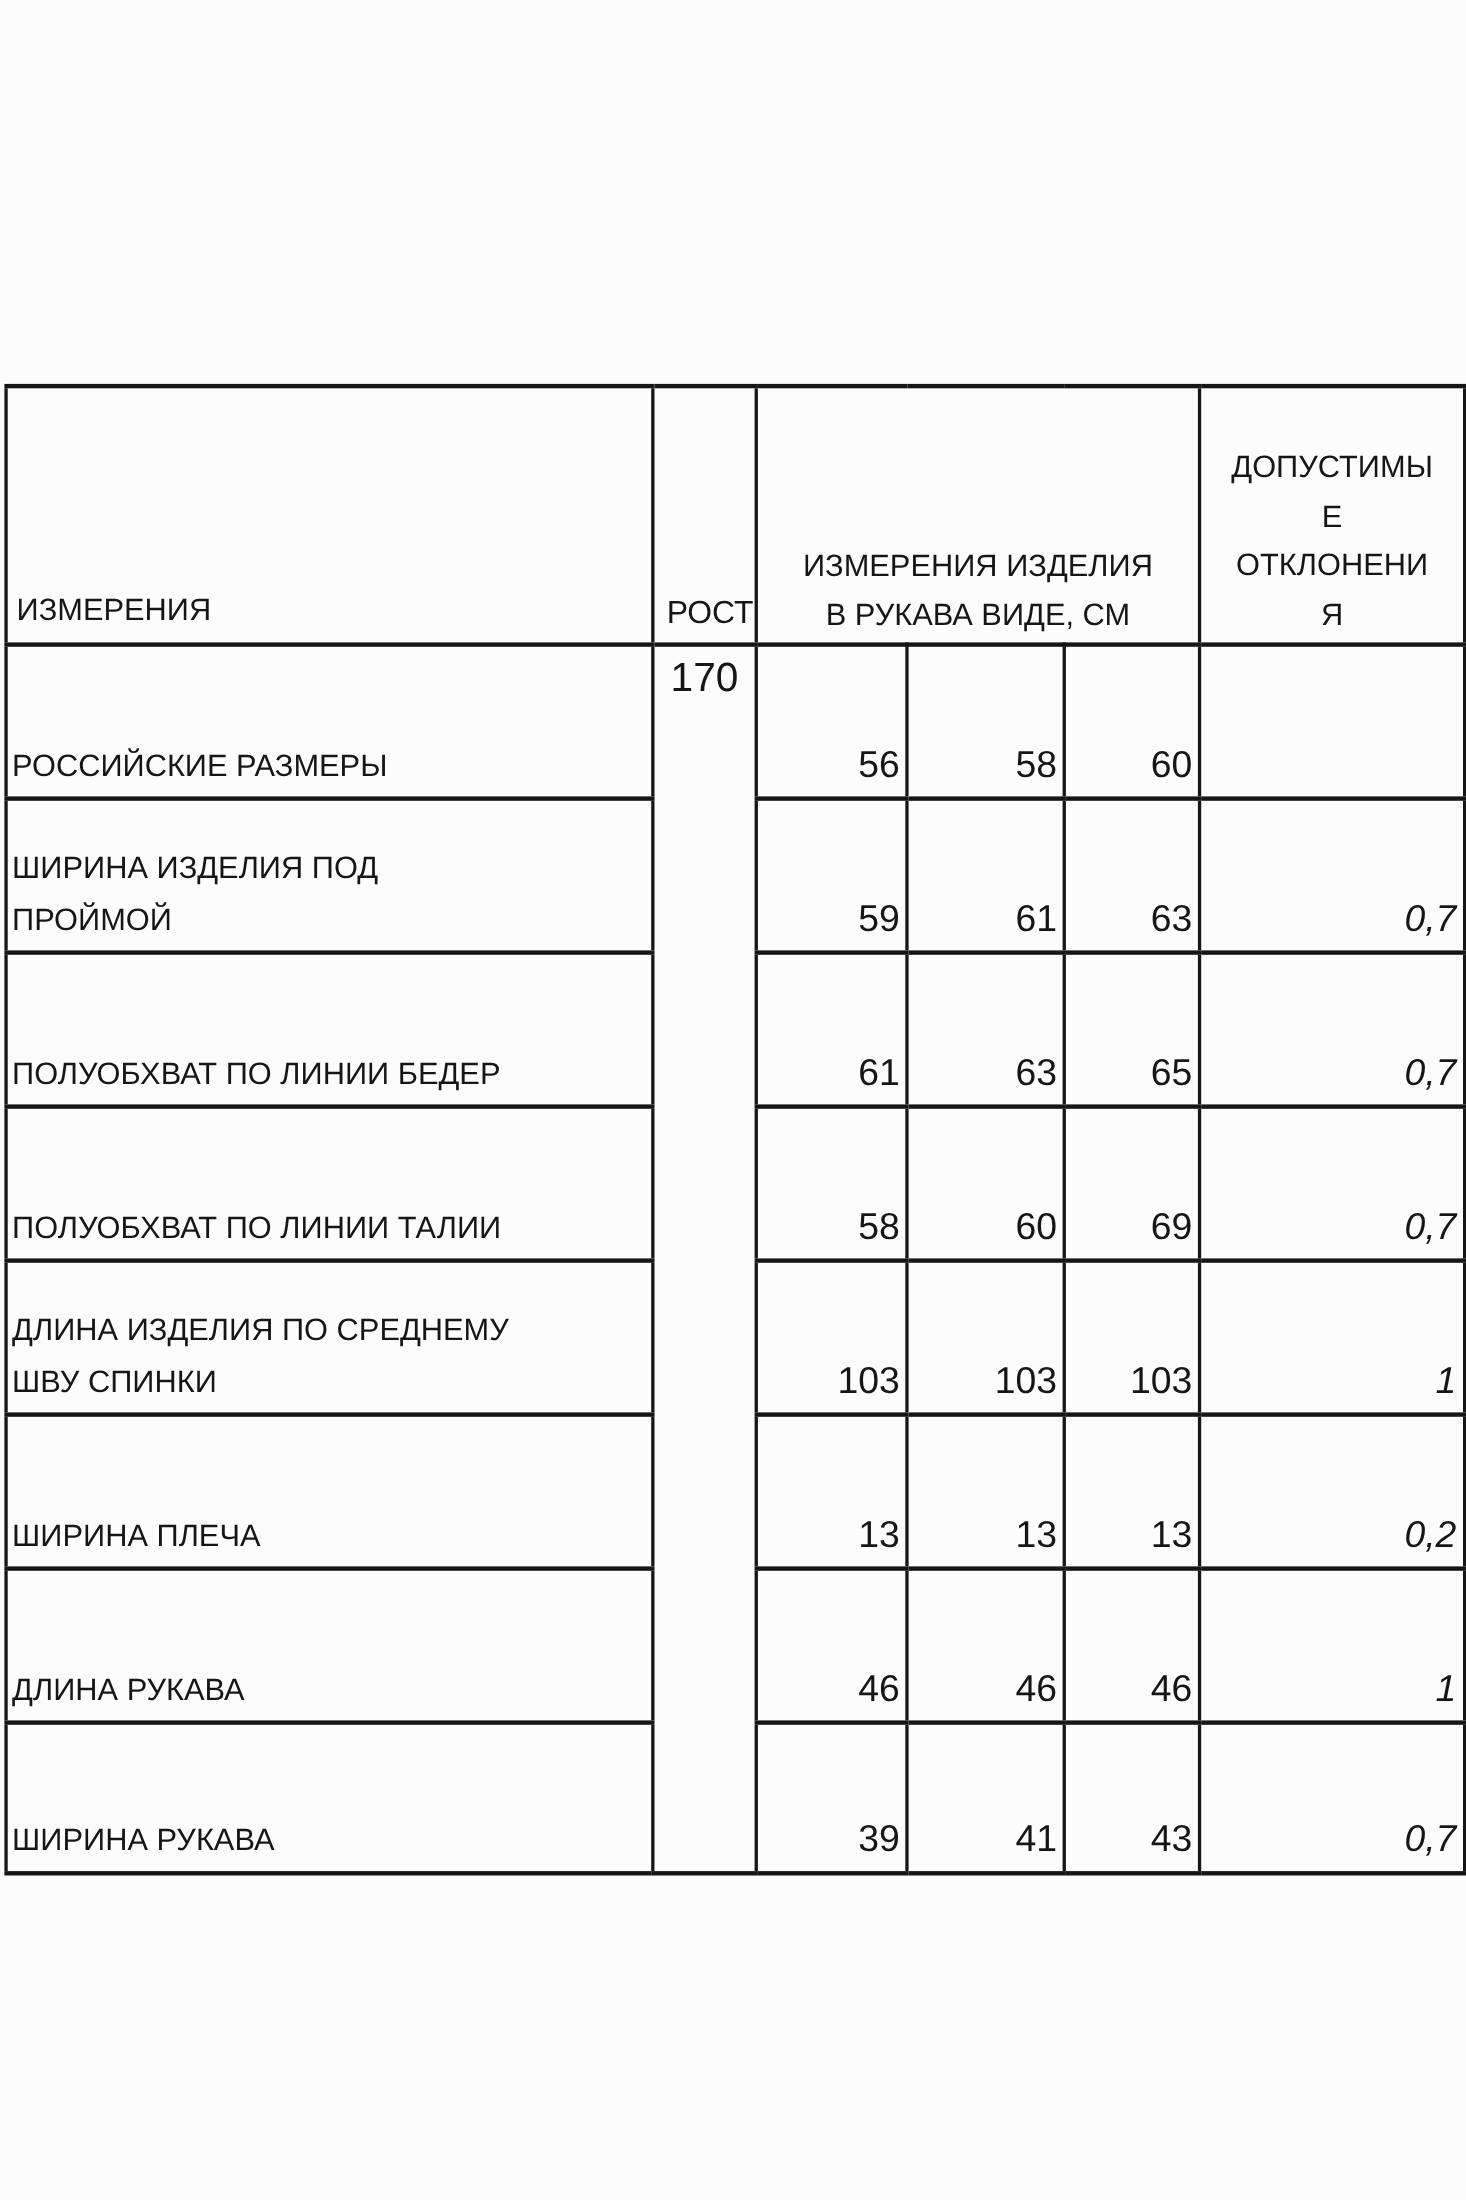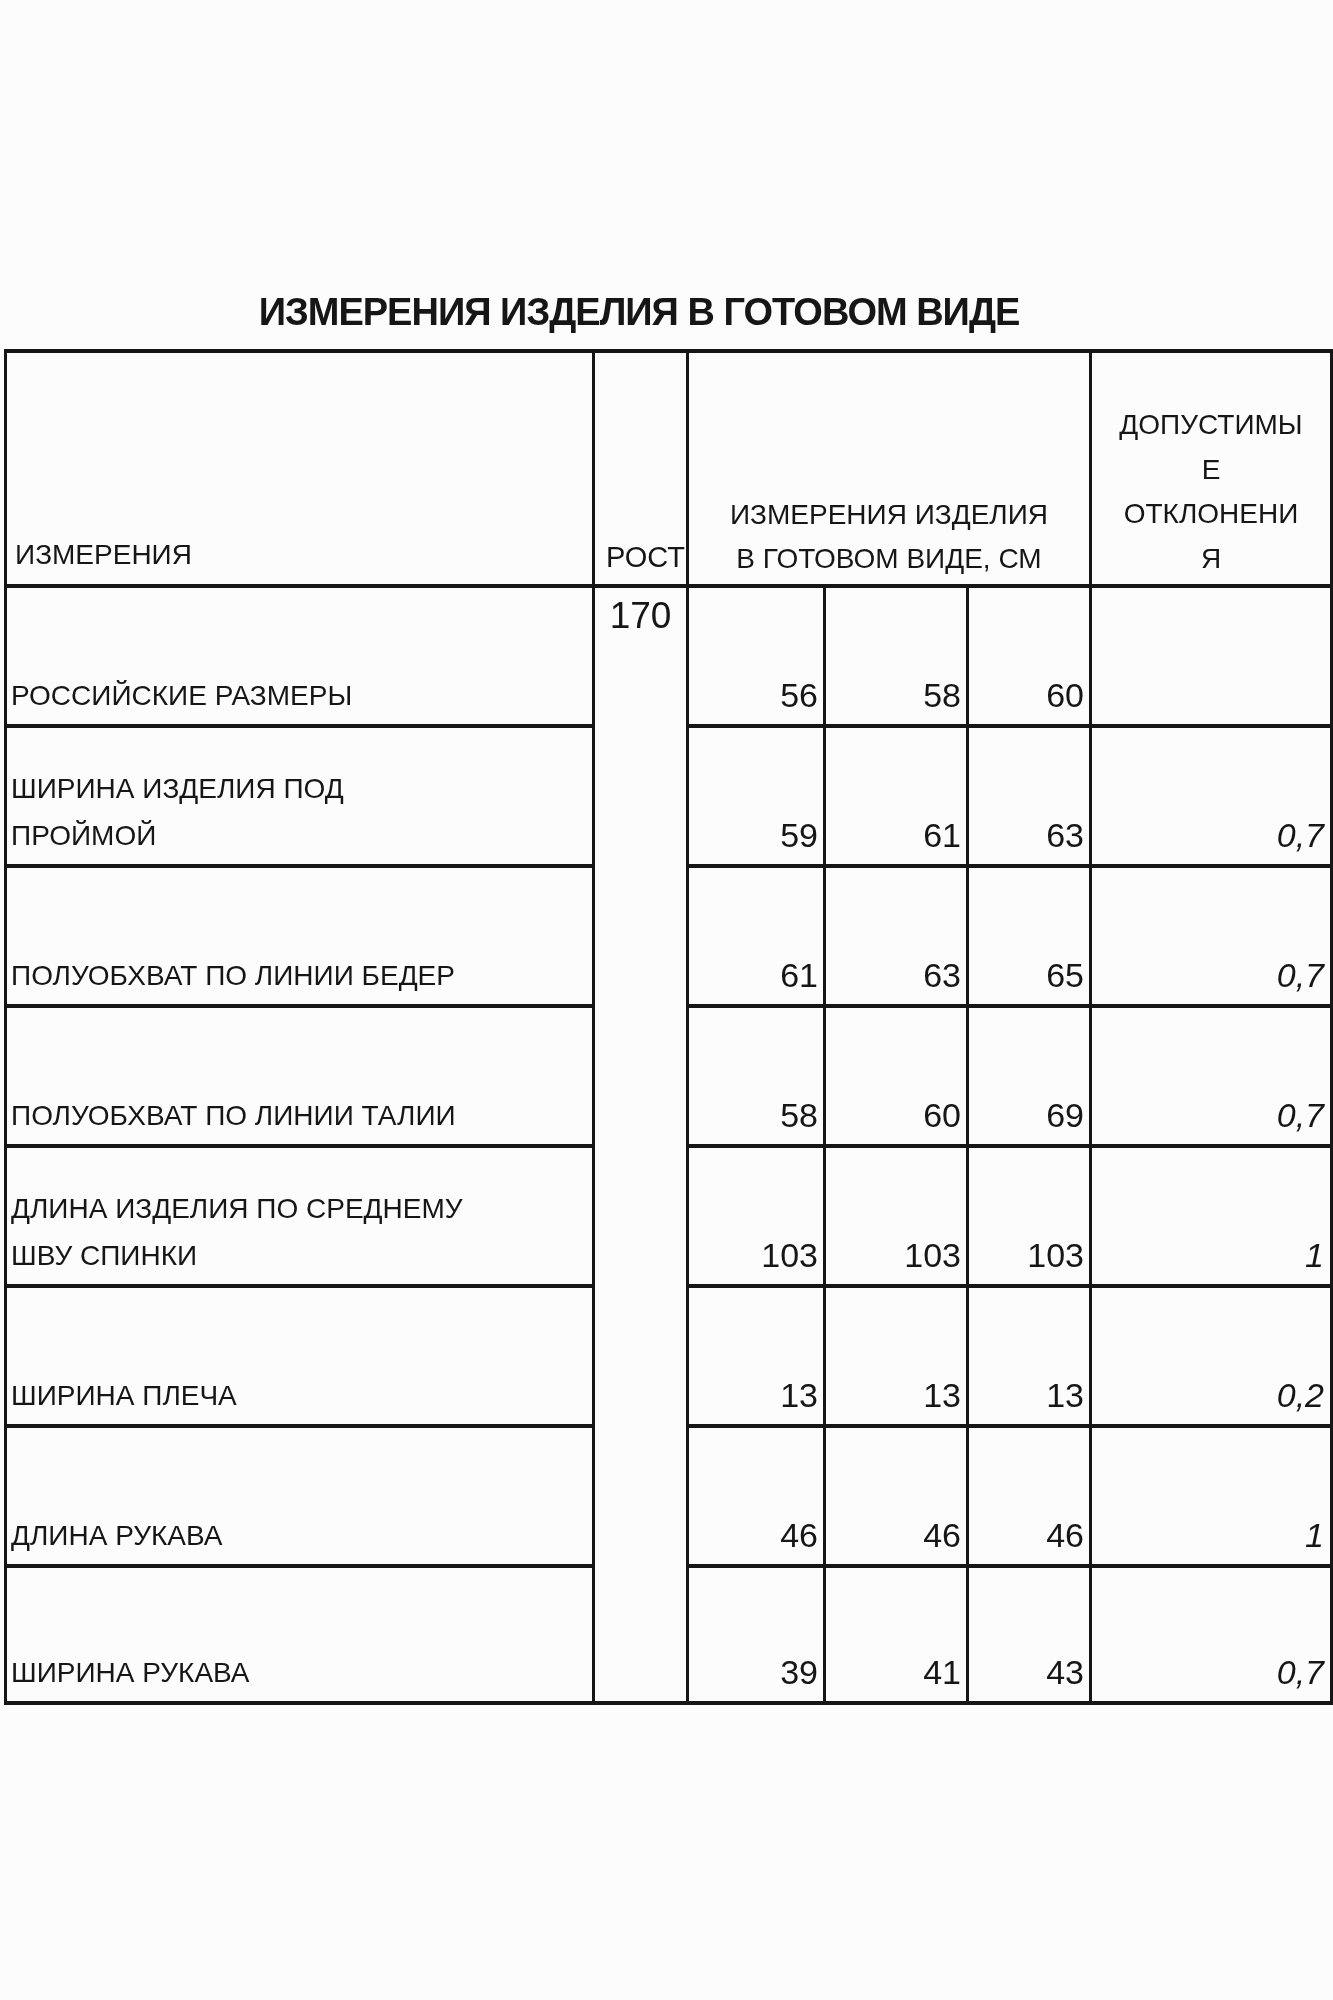--- a/index.html
+++ b/index.html
@@ -108,37 +108,36 @@
     padding-right: 6px;
     padding-bottom: 8px;
     font-style: italic;
   }
 </style>
 </head>
 <body>
 
 <div class="page">
 
-  <div class="doc-title">ИЗМЕРЕНИЯ ИЗДЕЛИЯ В ГОТОВОМ ВИДЕ</div>
 
   <table class="size-table">
     <colgroup>
       <col style="width:588px">
       <col style="width:94px">
       <col style="width:137px">
       <col style="width:143px">
       <col style="width:123px">
       <col style="width:241px">
     </colgroup>
     <thead>
       <tr>
         <th class="h-meas">ИЗМЕРЕНИЯ</th>
         <th class="h-rost">РОСТ</th>
         <th class="h-fin" colspan="3">ИЗМЕРЕНИЯ ИЗДЕЛИЯ
-В ГОТОВОМ ВИДЕ, СМ</th>
+В РУКАВА ВИДЕ, СМ</th>
         <th class="h-dev">ДОПУСТИМЫ
 Е
 ОТКЛОНЕНИ
 Я</th>
       </tr>
     </thead>
     <tbody id="table-body">
         <tr>
           <td class="c-lab">РОССИЙСКИЕ РАЗМЕРЫ</td>
           <td class="c-rost-val" rowspan="8">170</td>

